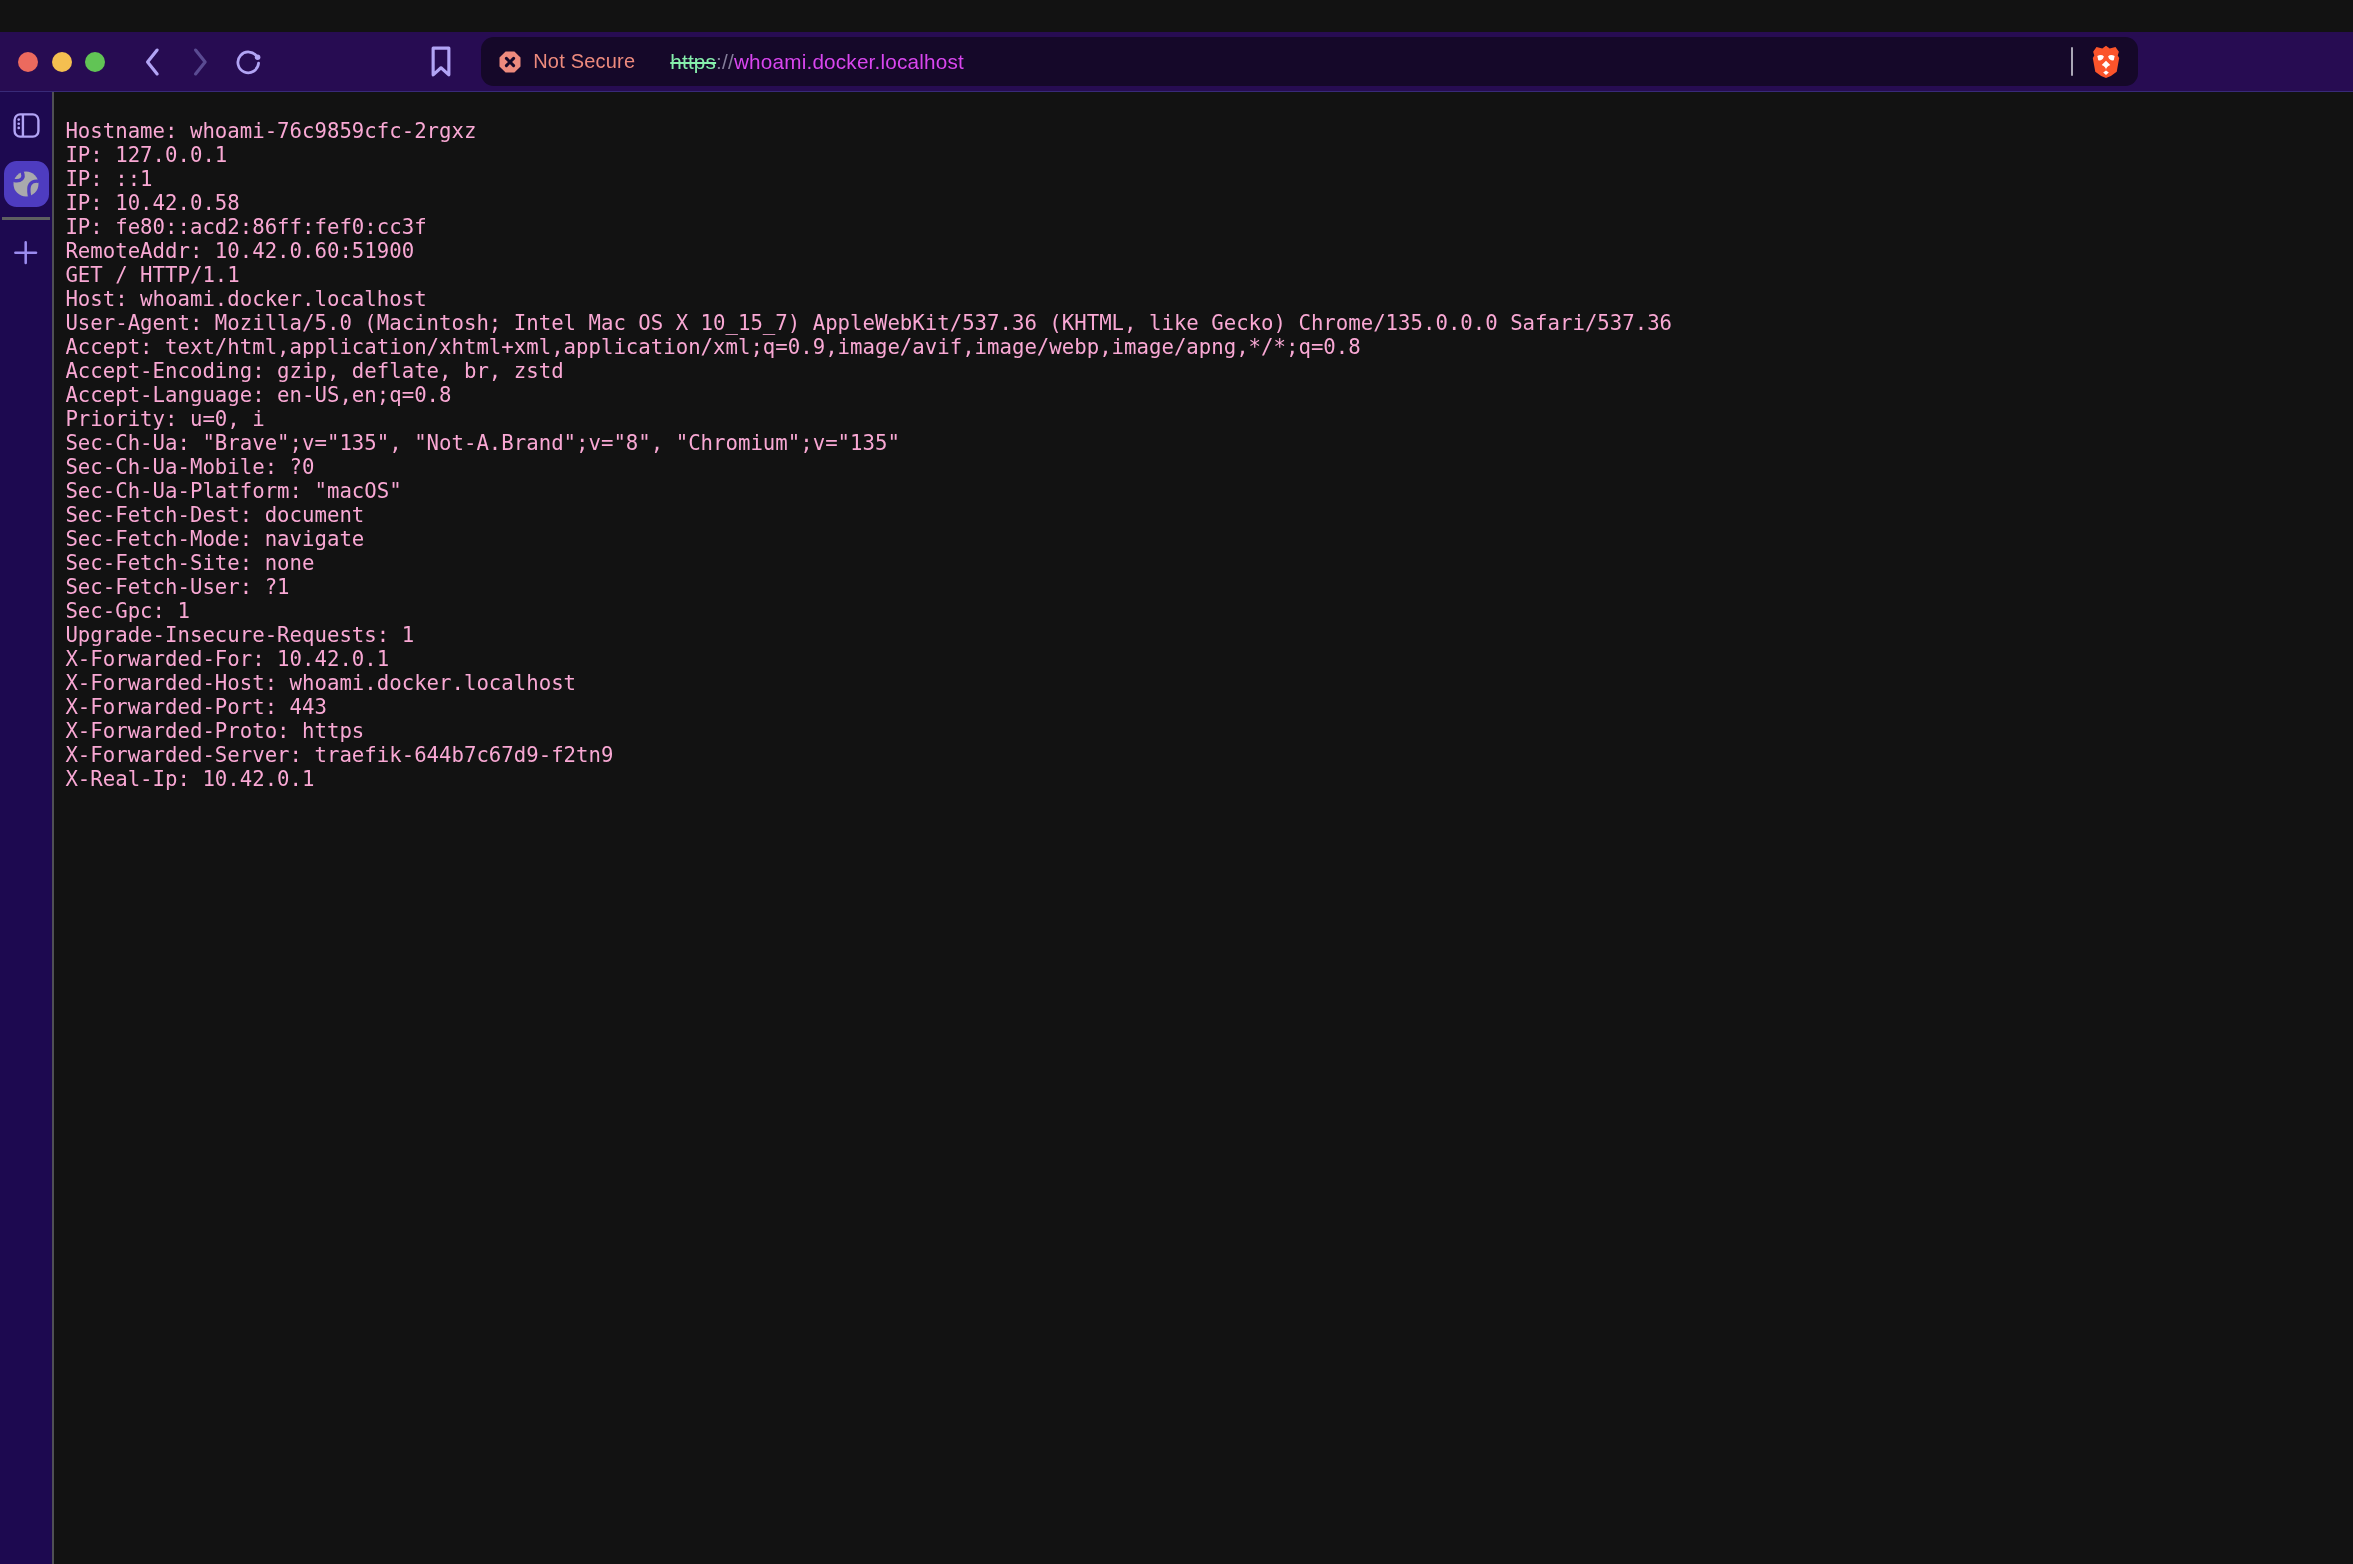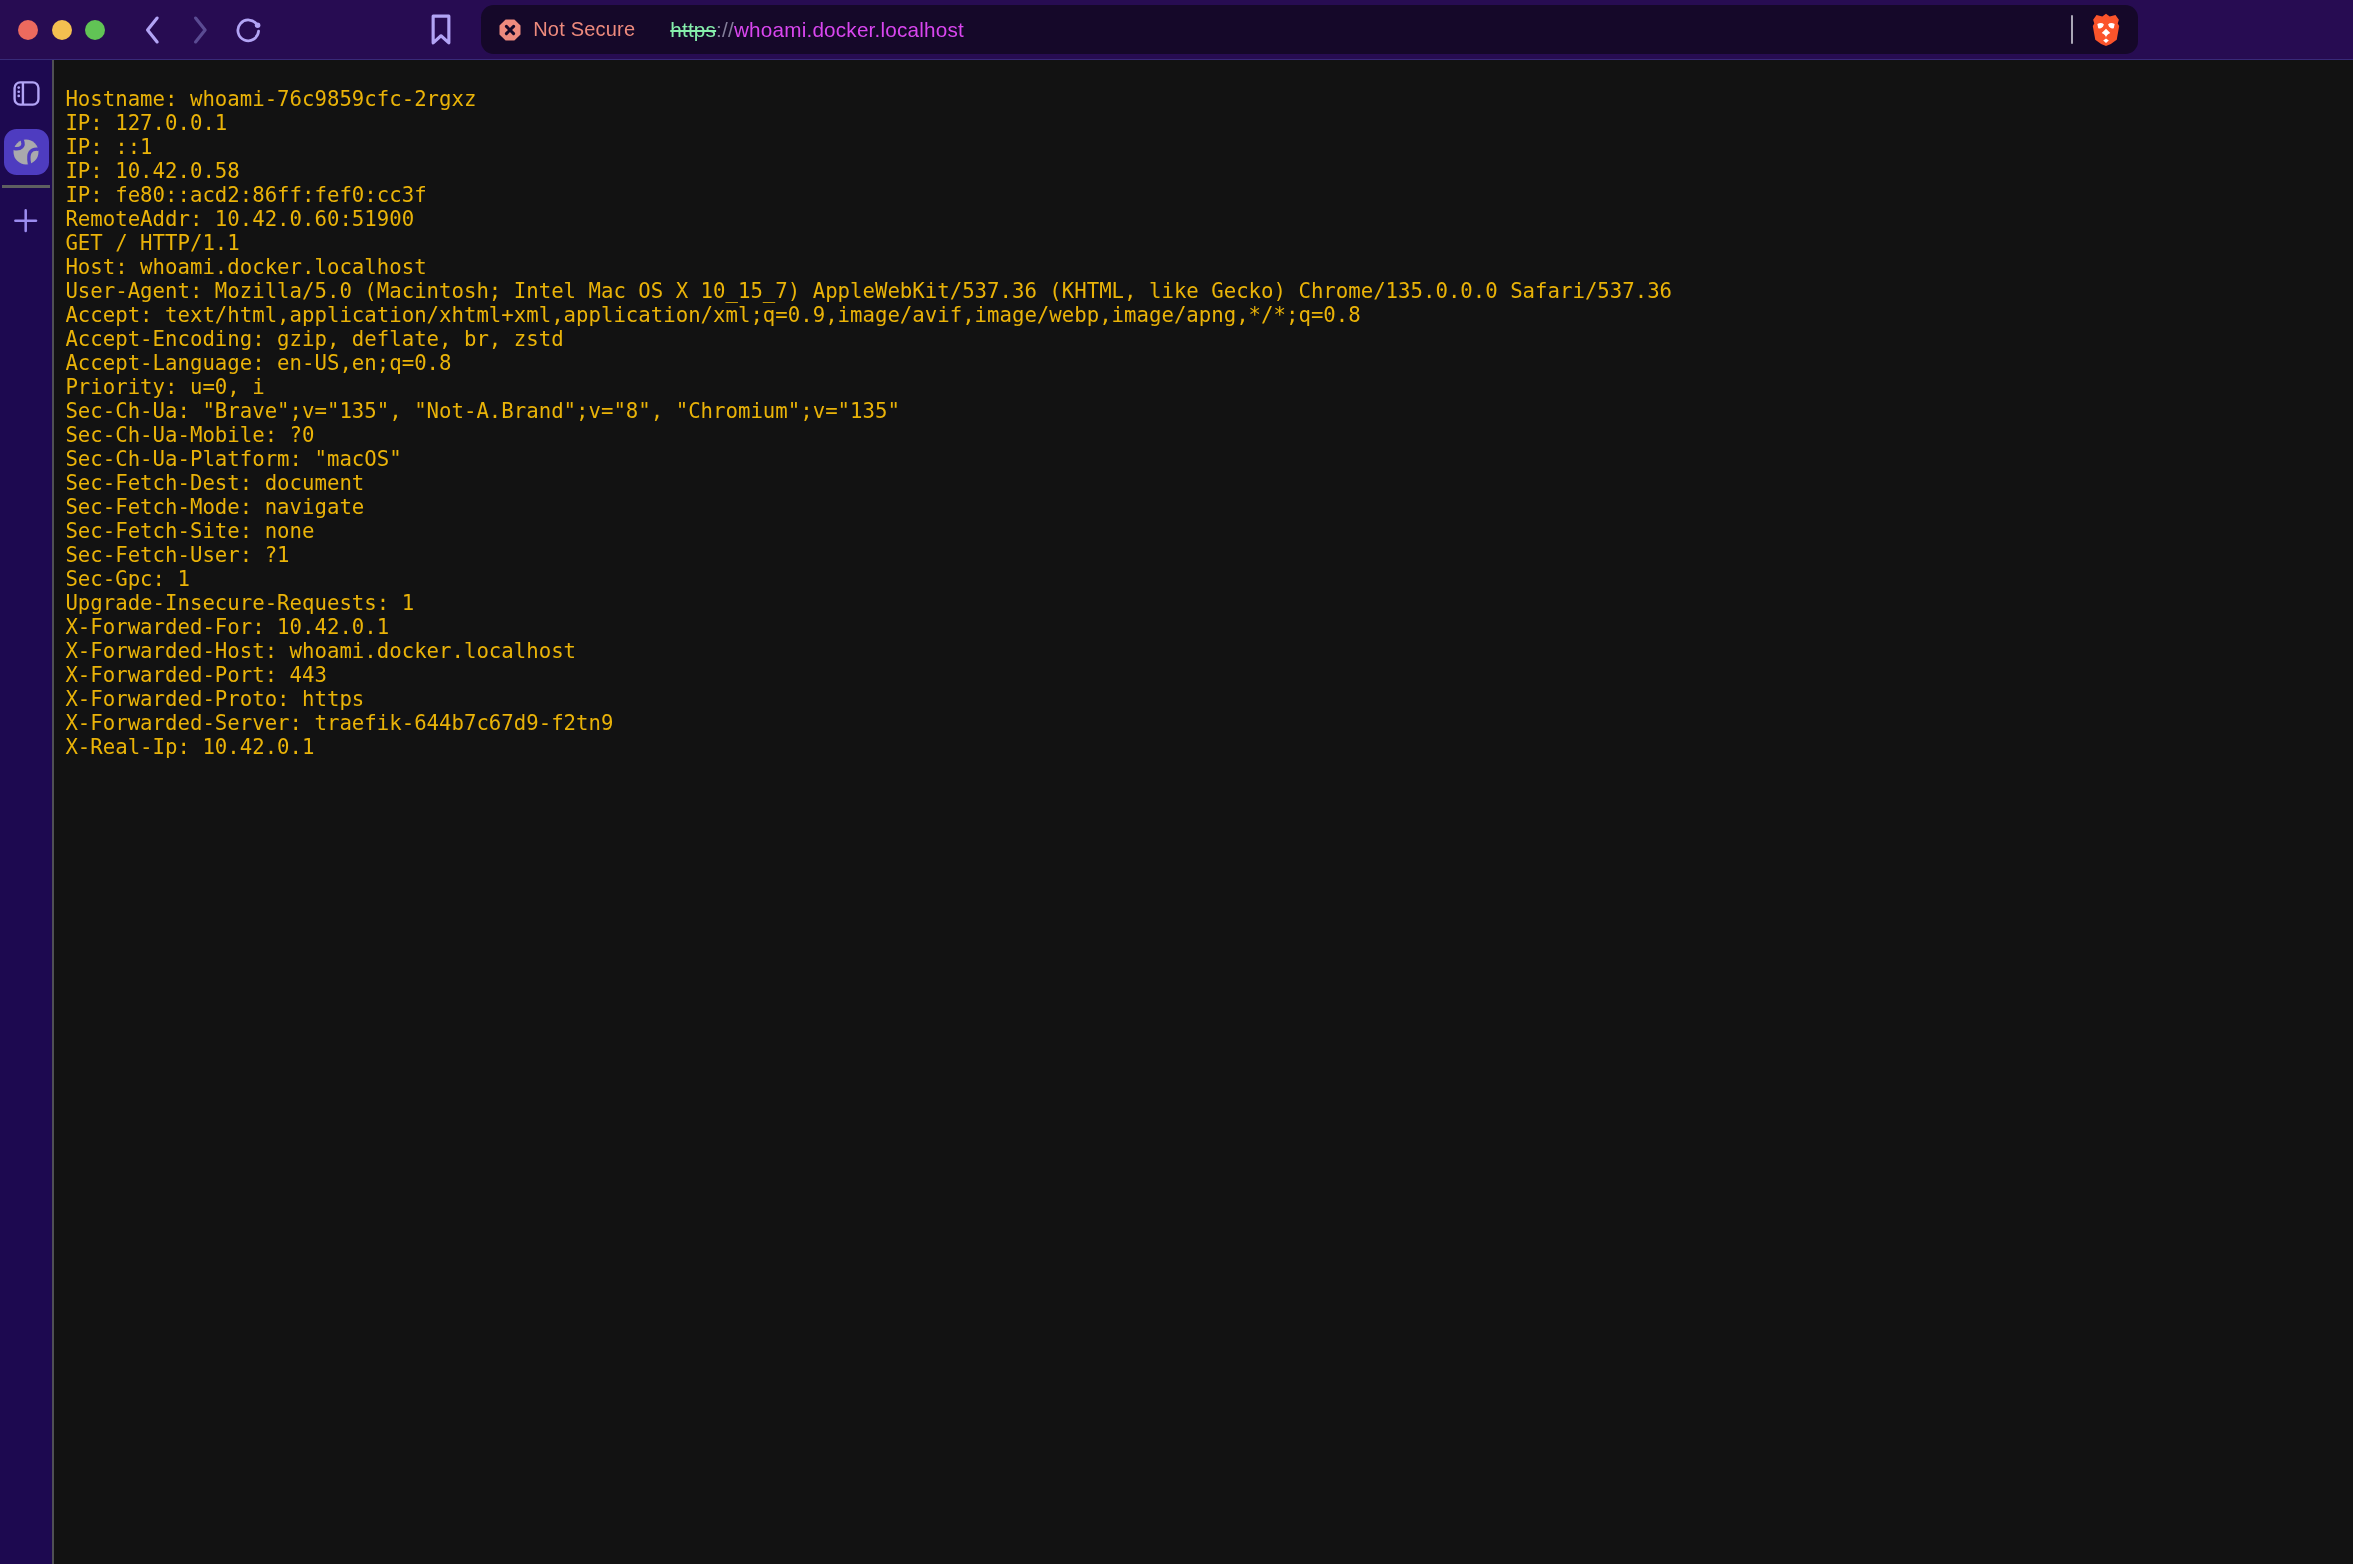--- a/index.html
+++ b/index.html
@@ -2,21 +2,21 @@
 <html style="font-size:12.7px"><head>
 <meta charset="utf-8">
 <style>
   * { box-sizing: border-box; margin: 0; padding: 0; }
   html, body { width: 2354px; height: 1565px; overflow: hidden; }
   body { font-family: "Liberation Sans", sans-serif; background: #121212; }
 
   
   .toolbar {
     height: 60px; background: #270c52; border-bottom: 1.6px solid #382a78;
-    display: flex; align-items: center; position: relative;
+    display: flex; align-items: center; position: relative; margin-top: 32px;
   }
   .traffic { display: flex; align-items: center; gap: 13.5px; margin-left: 18.3px; }
   .light { width: 20px; height: 20px; border-radius: 50%; display: inline-block; }
   .light.red { background: #ec6a5e; }
   .light.yellow { background: #f4bf50; }
   .light.green { background: #61c455; }
 
   .navgroup { display: flex; align-items: center; gap: 19px; margin-left: 33px; }
   .iconbtn { background: none; border: none; padding: 0; cursor: pointer;
              display: flex; align-items: center; justify-content: center; width: 29px; height: 37px; }
@@ -51,21 +51,21 @@
     background: #4e3cc0; display: flex; align-items: center; justify-content: center;
   }
   .sidesep { margin-top: 10.3px; width: 48px; height: 2.4px; background: #5e5f61; }
   .plusbtn { margin-top: 20.7px; }
 
   .vline { width: 2.4px; background: #4f5054; flex-shrink: 0; }
   .content { flex: 1; background: #121212; overflow: hidden; }
   .content pre {
     margin: 0; padding: 27px 19px 19px 11px;
     font-family: "DejaVu Sans Mono", monospace;
-    font-size: 20.7px; line-height: 24px; color: #eab308; white-space: pre;
+    font-size: 20.7px; line-height: 24px; color: #f9a8d4; white-space: pre;
   }
 </style>
 </head>
 <body>
 
 <div class="toolbar">
 
   <div class="traffic">
     <span class="light red"></span>
     <span class="light yellow"></span>

